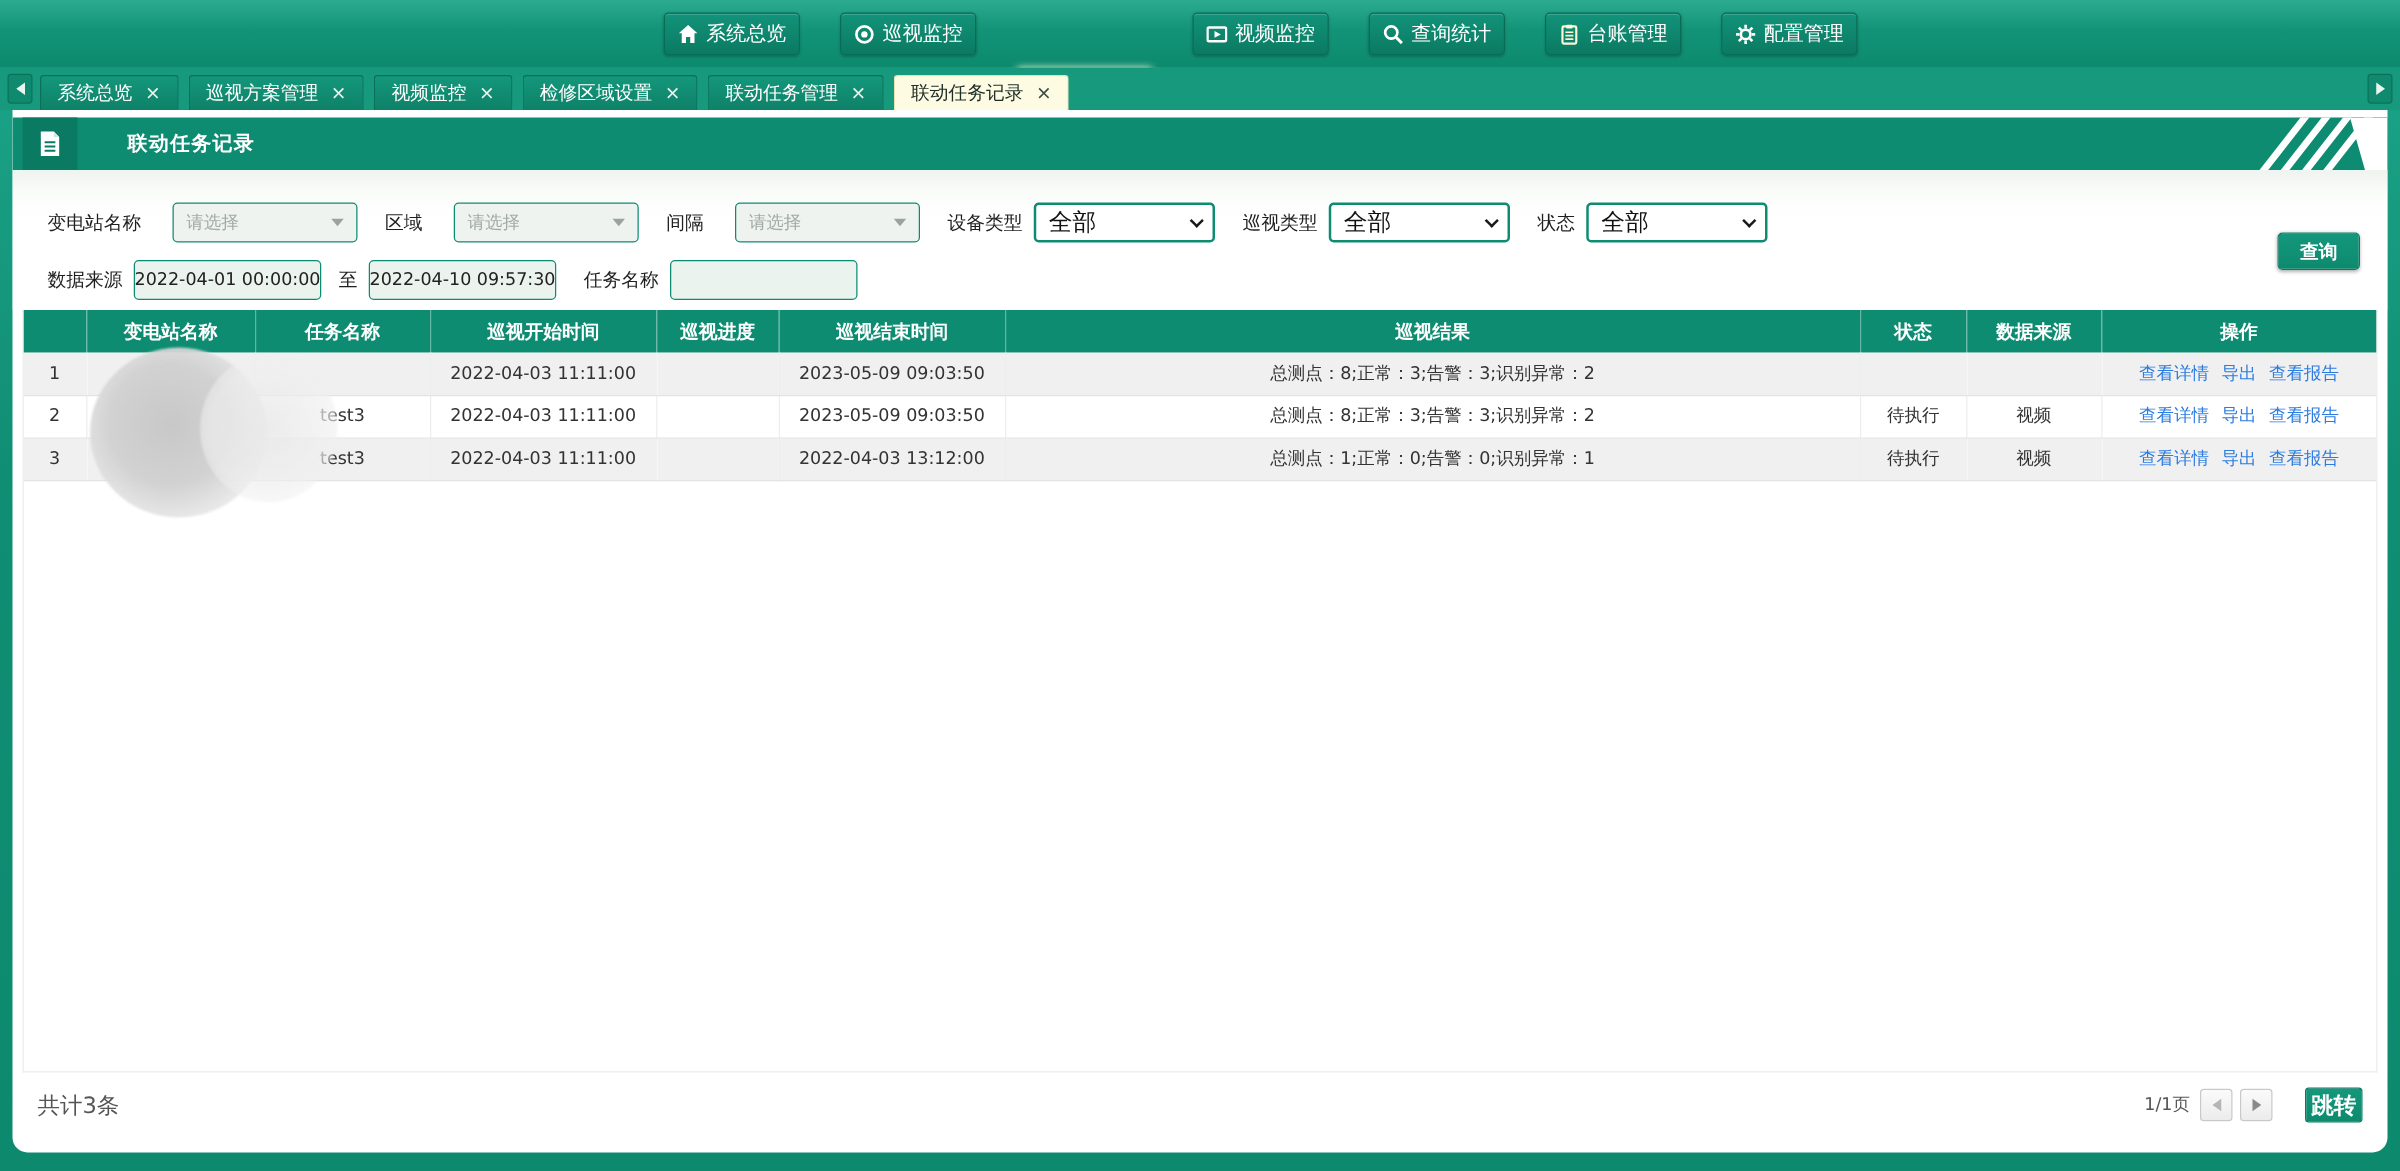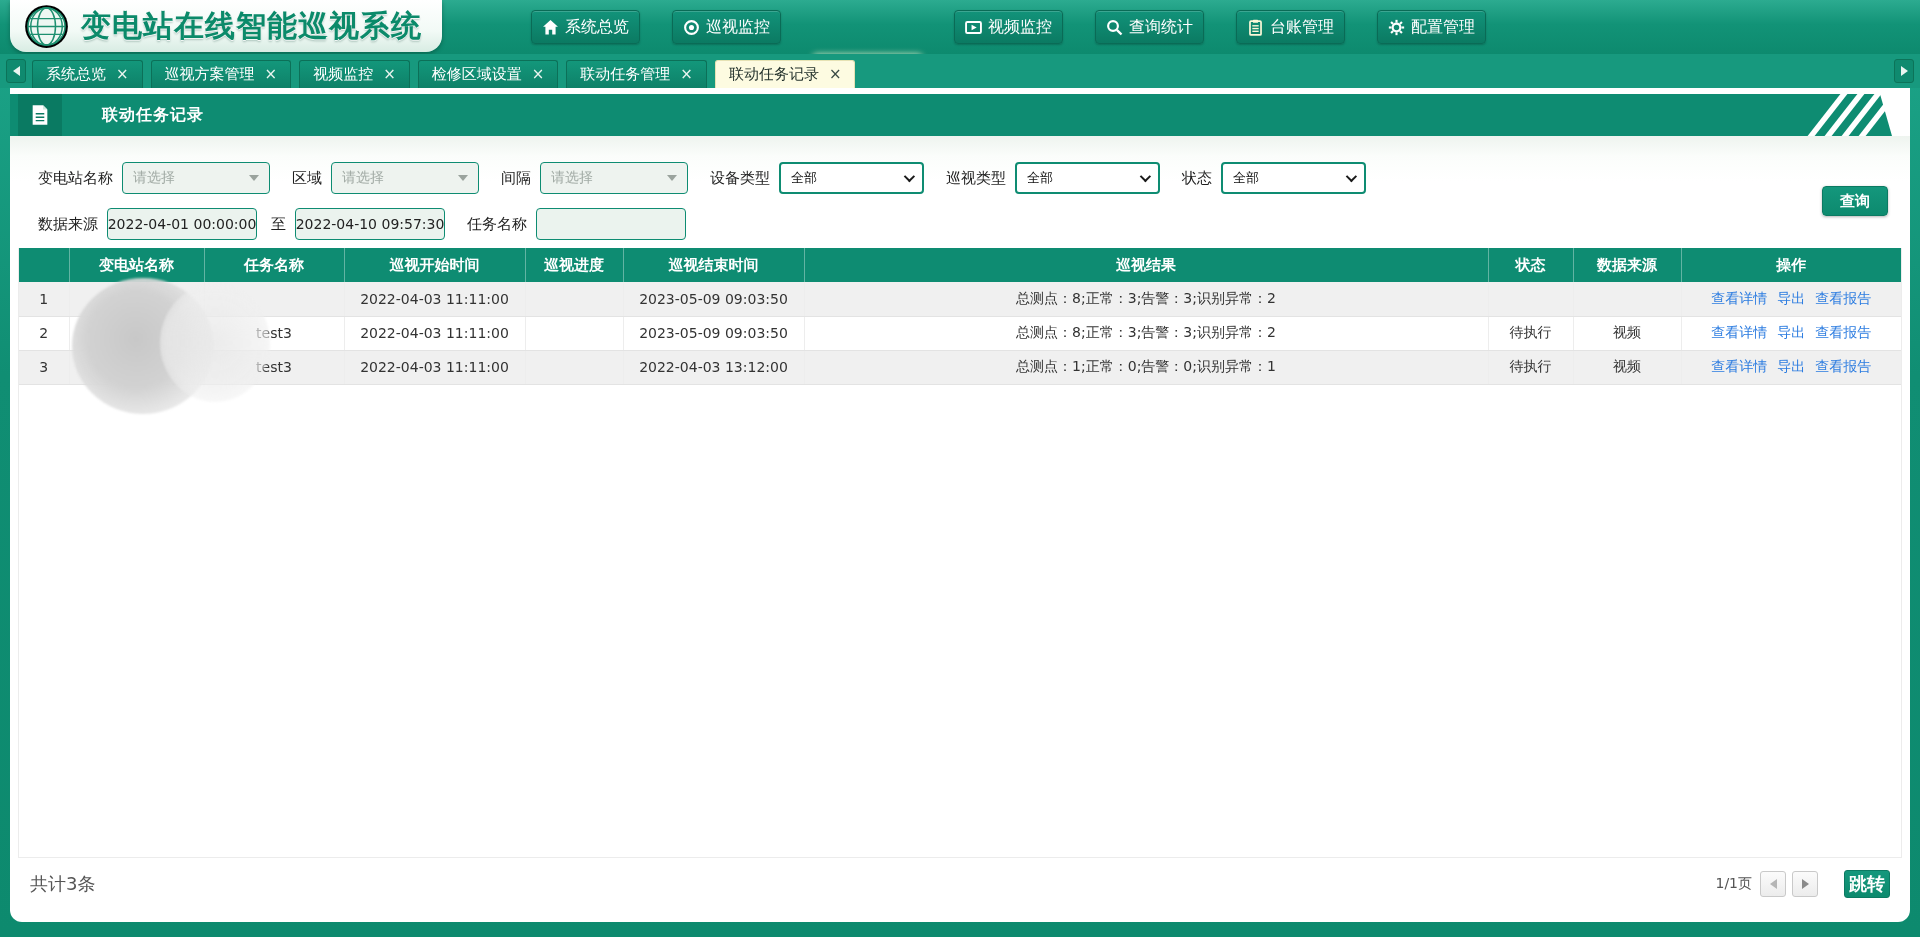--- a/index.html
+++ b/index.html
@@ -65,25 +65,25 @@
     clip-path:polygon(100% 0,100% 100%,40% 100%,0 0); }
 
   
   .filter-area { position:absolute; top:48px; left:0; width:100%; height:112px;
     background:linear-gradient(180deg,#eef4ef 0%,#fbfdfb 18%,#ffffff 40%); }
   .filter-row { position:absolute; left:28px; display:flex; align-items:center; }
   .filter-row.r1 { top:26px; } .filter-row.r2 { top:72px; }
   .f-label { font-size:15px; color:#1f1f1f; margin-right:9px; white-space:nowrap; }
   .gap { width:22px; flex:0 0 22px; }
   .pseudo-select { width:148px; height:32px; background:#eef3ef; border:1px solid #0e8c72; border-radius:4px;
-    display:flex; align-items:center; padding:0 10px; color:#a2aba5; font-size:14px; position:relative; cursor:pointer; }
+    display:flex; align-items:center; padding:0 10px; color:#a2aba5; font-size:14px; position:relative; cursor:pointer;margin-left:16px; }
   .pseudo-select .caret { position:absolute; right:10px; width:0; height:0;
     border-left:5px solid transparent; border-right:5px solid transparent; border-top:6px solid #9aa39d; }
   .native-select { width:145px; height:32px; background:#ffffff; border:2px solid #0e8c72; border-radius:4px;
-    display:flex; align-items:center; justify-content:space-between; padding:0 10px; color:#111; font-size:13px; cursor:pointer; }
+    display:flex; align-items:center; justify-content:space-between; padding:0 10px; color:#111; font-size:19px; cursor:pointer; }
   .native-select .chev { width:8px; height:8px; border-right:2px solid #1a1a1a; border-bottom:2px solid #1a1a1a;
     transform:rotate(45deg) translateY(-2px); }
   .date-input, .text-input { width:150px; height:32px; background:#ebf3ee; border:1px solid #0e8c72; border-radius:4px;
     font-size:14px; color:#222; font-family:"DejaVu Sans","Liberation Sans",sans-serif;
     display:flex; align-items:center; justify-content:center; white-space:nowrap; }
   .text-input { width:150px; }
   .query-btn { position:absolute; top:98px; right:22px; width:66px; height:30px;
     background:linear-gradient(180deg,#14977c,#0d8a6e); border:1px solid #0b7a62; border-radius:4px;
     color:#fff; font-size:15px; font-weight:bold; display:flex; align-items:center; justify-content:center;
     cursor:pointer; box-shadow:0 1px 3px rgba(0,0,0,.3); }
@@ -119,37 +119,20 @@
   .page-btn .t-left { width:0; height:0; border-top:5px solid transparent; border-bottom:5px solid transparent; border-right:7px solid #b5b5b5; }
   .page-btn .t-right { width:0; height:0; border-top:5px solid transparent; border-bottom:5px solid transparent; border-left:7px solid #8a8a8a; }
   .jump-btn { width:46px; height:28px; margin-left:20px; background:linear-gradient(180deg,#14977c,#0d8a6e);
     border:1px solid #0b7a62; border-radius:3px; color:#fff; font-size:18px; font-weight:bold;
     display:flex; align-items:center; justify-content:center; cursor:pointer; }
 </style>
 </head>
 <body>
 
 <div class="header">
-  <div class="logo-panel">
-    <div class="logo">
-      <svg viewBox="0 0 40 40">
-        <circle cx="20" cy="20" r="19" fill="#0c english"></circle>
-        <circle cx="20" cy="20" r="16.5" fill="#eef7f2"></circle>
-        <g fill="none" stroke="#1d8f6f" stroke-width="1.3">
-          <circle cx="20" cy="20" r="16.5"></circle>
-          <ellipse cx="20" cy="20" rx="8" ry="16.5"></ellipse>
-          <ellipse cx="20" cy="20" rx="14" ry="16.5"></ellipse>
-          <line x1="4.5" y1="13" x2="35.5" y2="13"></line>
-          <line x1="3.5" y1="20" x2="36.5" y2="20"></line>
-          <line x1="4.5" y1="27" x2="35.5" y2="27"></line>
-        </g>
-      </svg>
-    </div>
-    <div class="app-title">变电站在线智能巡视系统</div>
-  </div>
 
   <div class="main-nav">
     <div class="nav-btn">
       <svg viewBox="0 0 16 16" fill="#fff">
           <path d="M8 1 L15 7.2 H12.8 V14.5 H9.6 V10 H6.4 V14.5 H3.2 V7.2 H1 Z"></path>
         </svg>
       <span>系统总览</span>
     </div>
     <div class="nav-btn">
       <svg viewBox="0 0 16 16">

